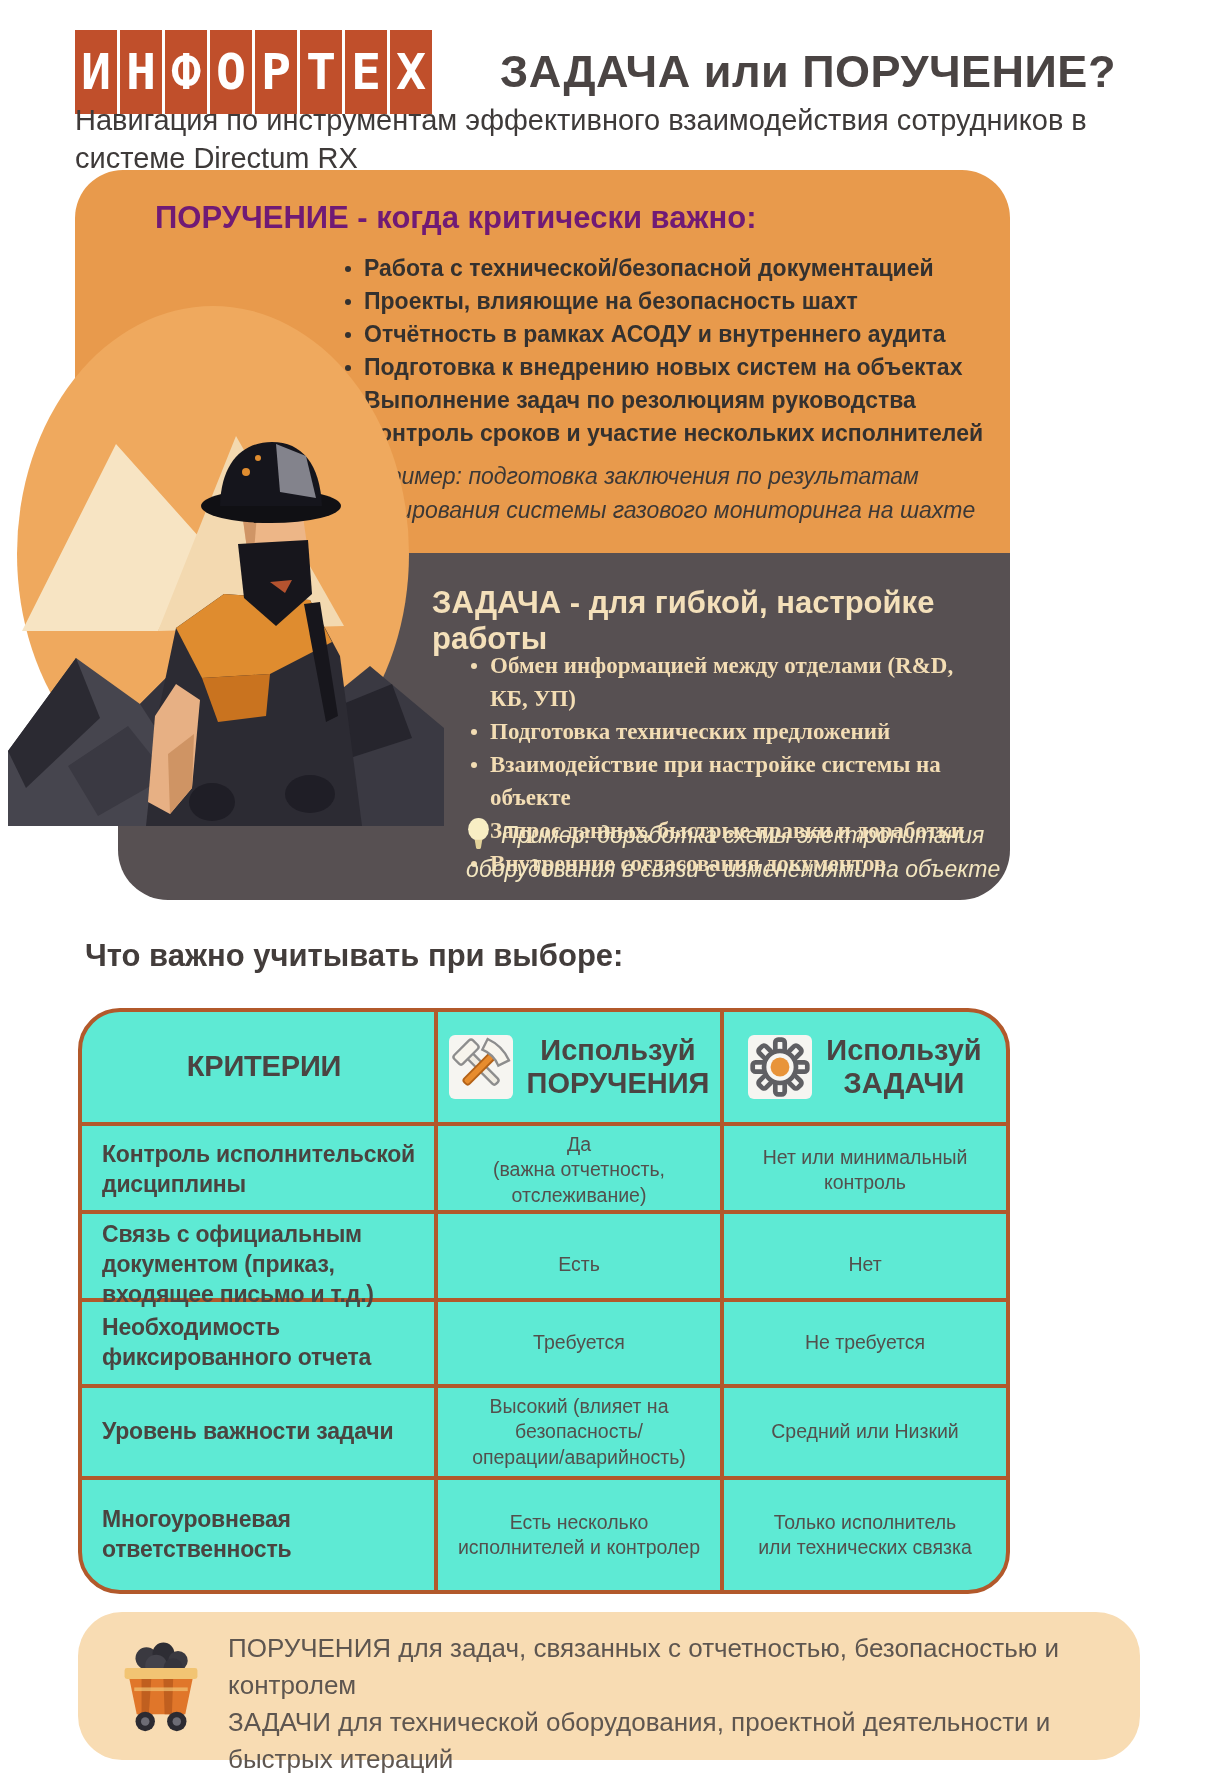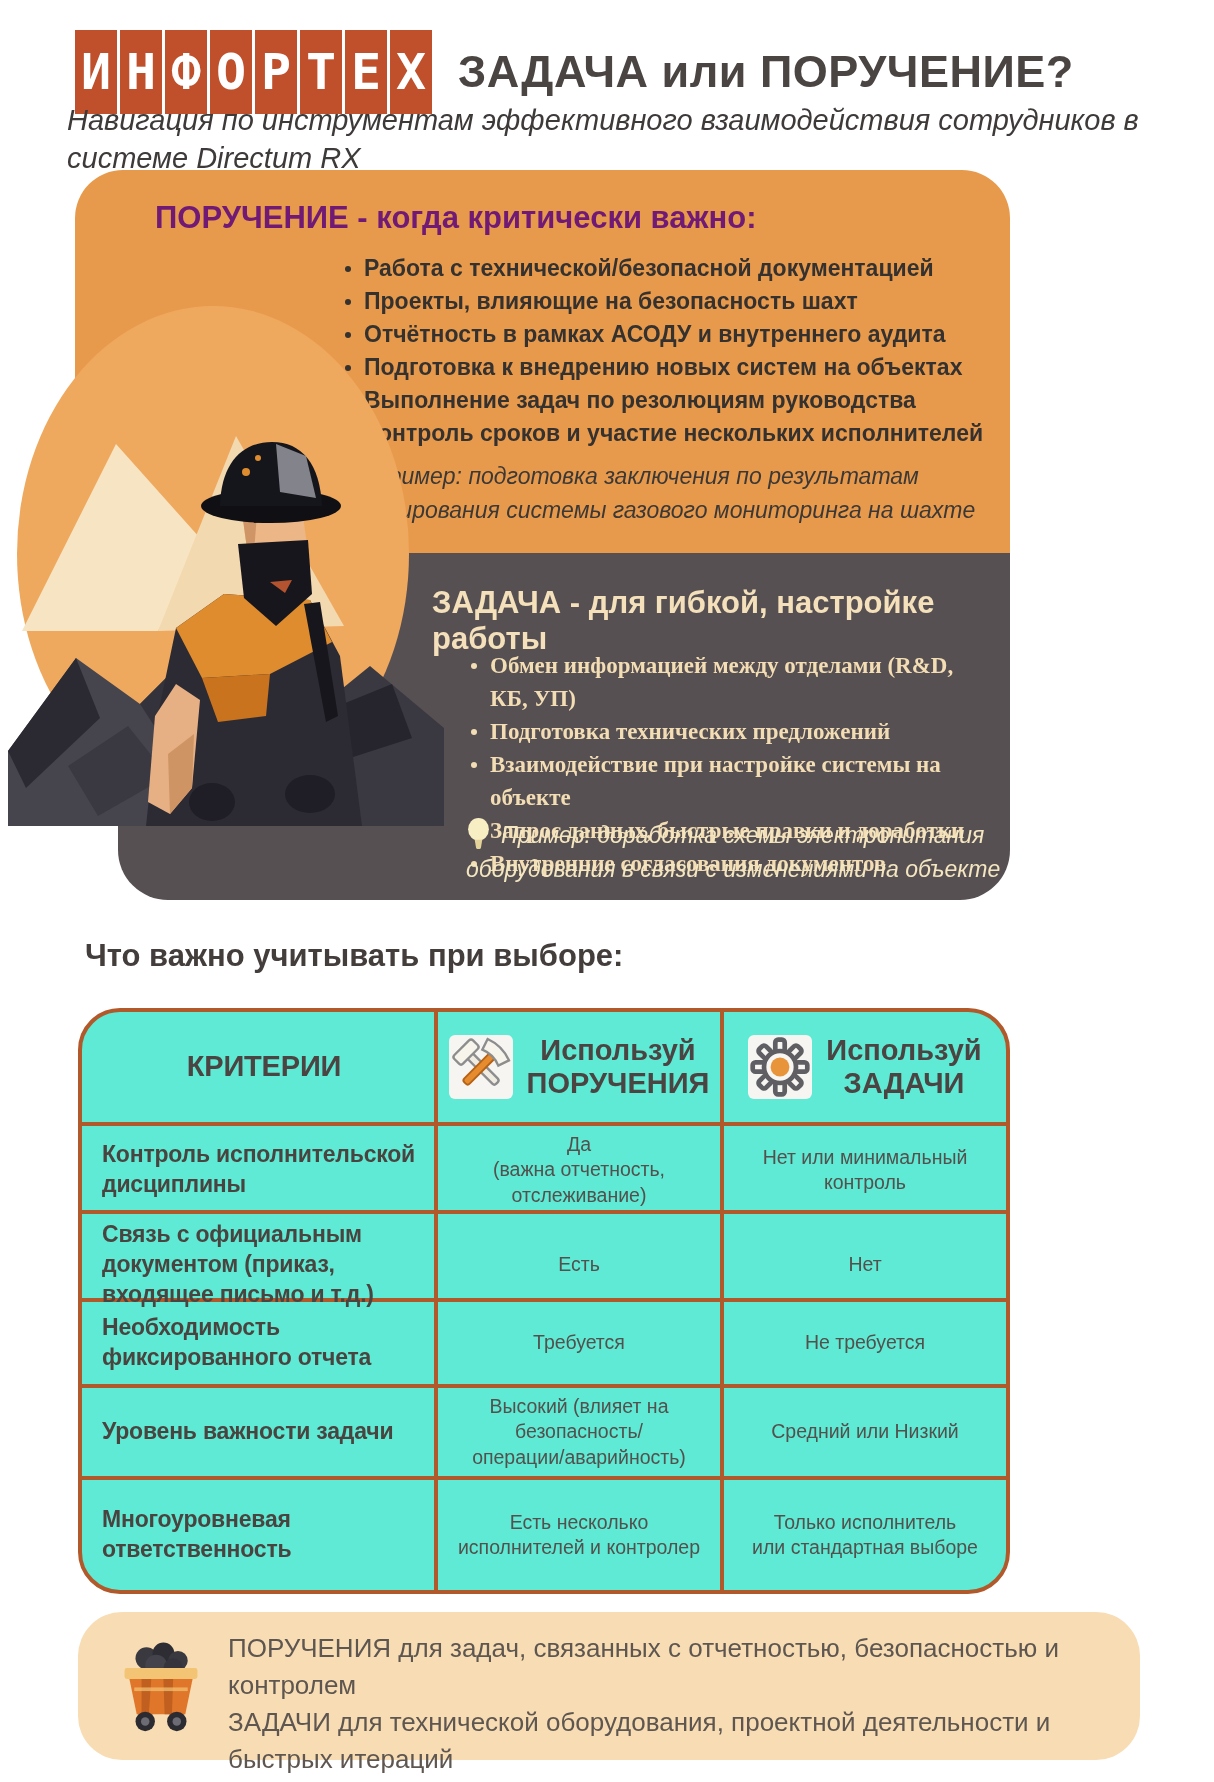--- a/index.html
+++ b/index.html
@@ -4,22 +4,22 @@
 <style>
   html,body{margin:0;padding:0;background:#ffffff;}
   .page{position:relative;width:1214px;height:1782px;background:#ffffff;overflow:hidden;
         font-family:"Liberation Sans",sans-serif;color:#453f3d;}
 
   
   .logo{position:absolute;left:75px;top:30px;display:flex;gap:3px;height:84px;}
   .logo .tile{background:#c04f2b;color:#fff;font-weight:900;font-size:50px;line-height:84px;
               width:42px;text-align:center;font-family:"DejaVu Sans Mono",monospace;}
   .page-title{position:absolute;left:458px;top:28px;width:700px;font-size:45px;font-weight:800;
-              color:#4a4443;line-height:88px;letter-spacing:.5px;white-space:nowrap;}
-  .subtitle{position:absolute;left:67px;top:102px;width:1075px;font-size:29px;font-style:italic;
+              color:#4a4443;line-height:88px;letter-spacing:.5px;white-space:nowrap;text-align:center;}
+  .subtitle{position:absolute;left:75px;top:102px;width:1075px;font-size:29px;
             color:#3e3a39;line-height:1.3;}
 
   
   .card-orange{position:absolute;left:75px;top:170px;width:935px;height:383px;
                background:#e89a4c;border-radius:48px 48px 0 0;}
   .card-orange h2{position:absolute;left:80px;top:30px;margin:0;font-size:31px;font-weight:800;color:#701a75;}
   .card-orange ul{position:absolute;left:265px;top:82px;width:660px;margin:0;padding:0;list-style:none;}
   .card-orange li{position:relative;padding-left:24px;font-size:23px;font-weight:700;color:#34312f;line-height:33px;}
   .card-orange li::before{content:"";position:absolute;left:5px;top:14px;width:6px;height:6px;border-radius:50%;background:#34312f;}
   .card-orange .example{position:absolute;left:262px;top:288px;width:665px;font-size:23px;font-style:italic;
@@ -210,21 +210,21 @@
         <div class="cell crit">Уровень важности задачи</div>
         <div class="cell val">Высокий (влияет на безопасность/
 операции/аварийность)</div>
         <div class="cell val">Средний или Низкий</div>
       </div>
       <div class="trow">
         <div class="cell crit">Многоуровневая ответственность</div>
         <div class="cell val">Есть несколько
 исполнителей и контролер</div>
         <div class="cell val">Только исполнитель
-или стандартная выборе</div>
+или технических связка</div>
       </div>
     </div>
 
   <div class="footer-card">
     <svg class="cart" viewBox="0 0 84 84">
       <circle cx="30" cy="20" r="9" fill="#3a3940"></circle>
       <circle cx="44" cy="16" r="9" fill="#2e2d34"></circle>
       <circle cx="56" cy="22" r="8" fill="#3a3940"></circle>
       <circle cx="38" cy="26" r="9" fill="#44434b"></circle>
       <circle cx="52" cy="28" r="8" fill="#35343c"></circle>

